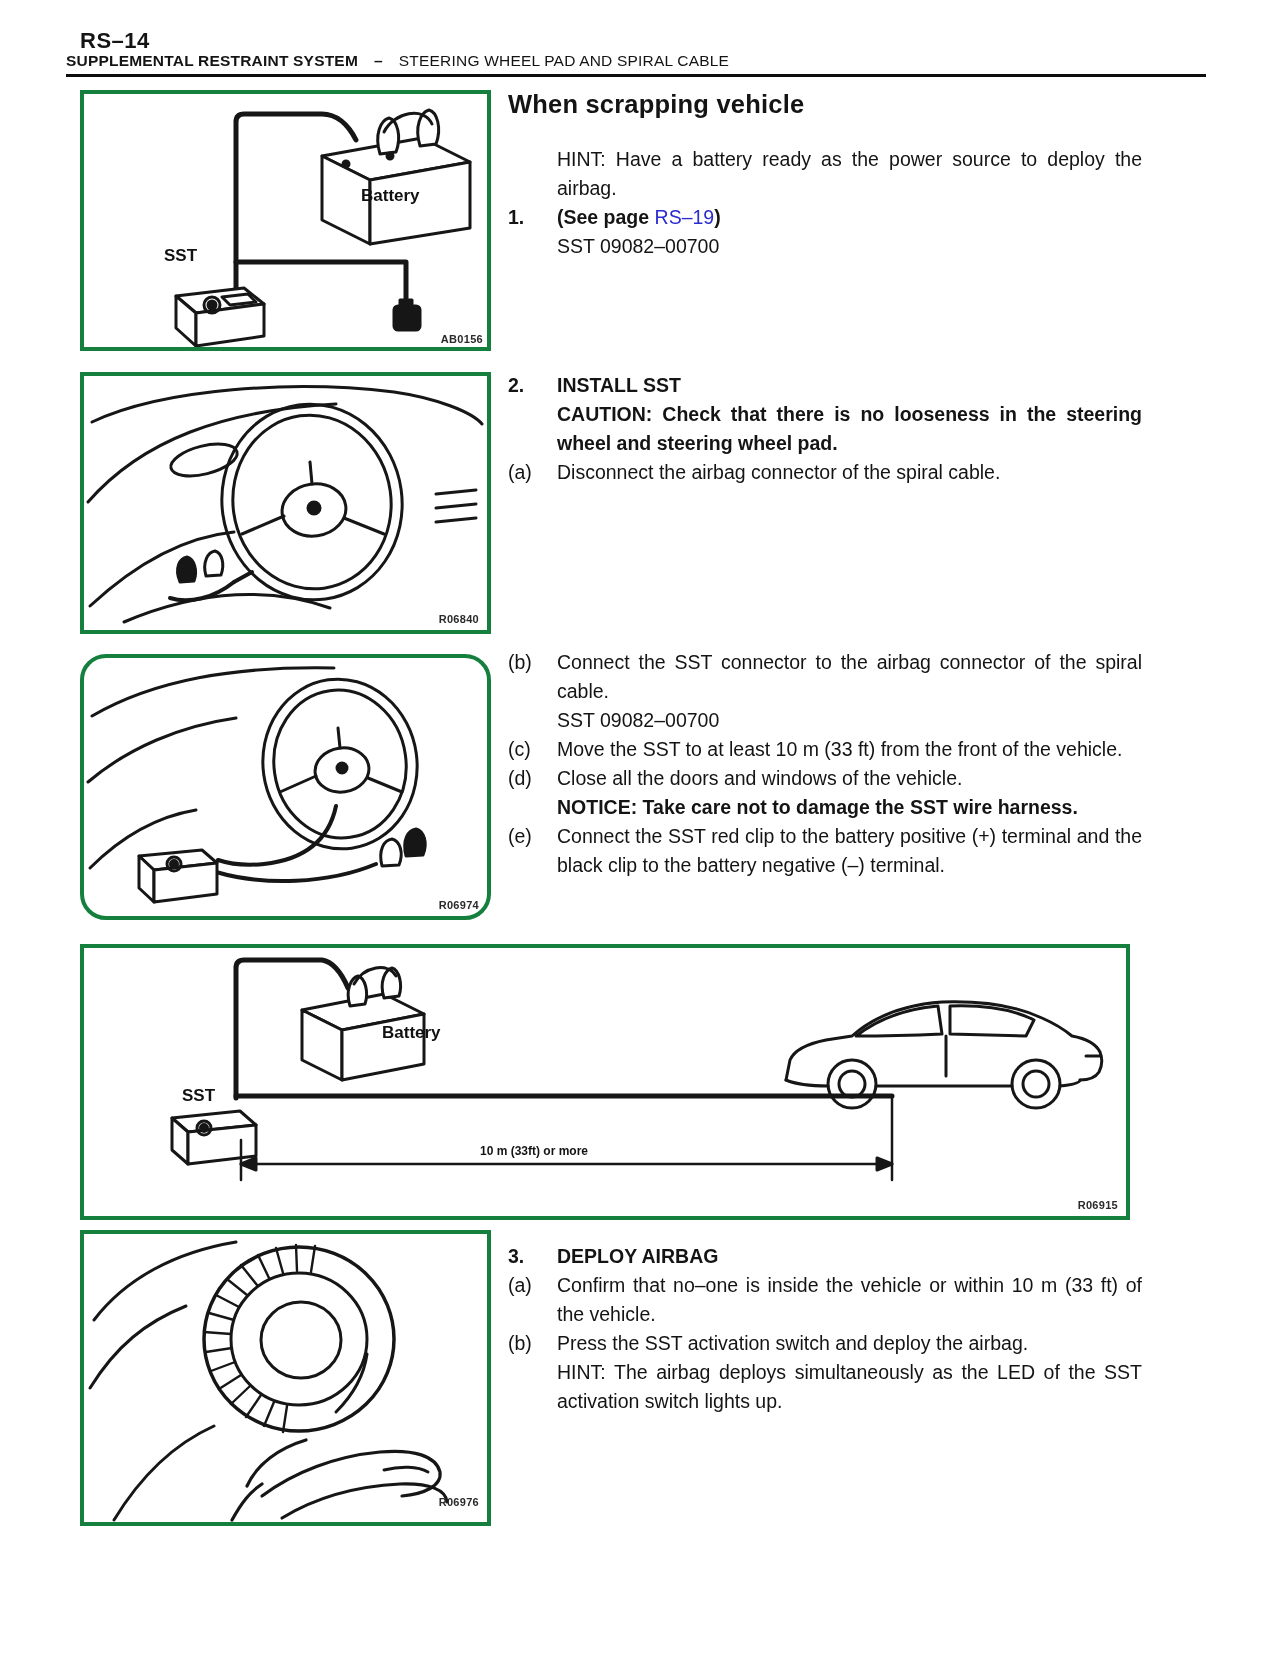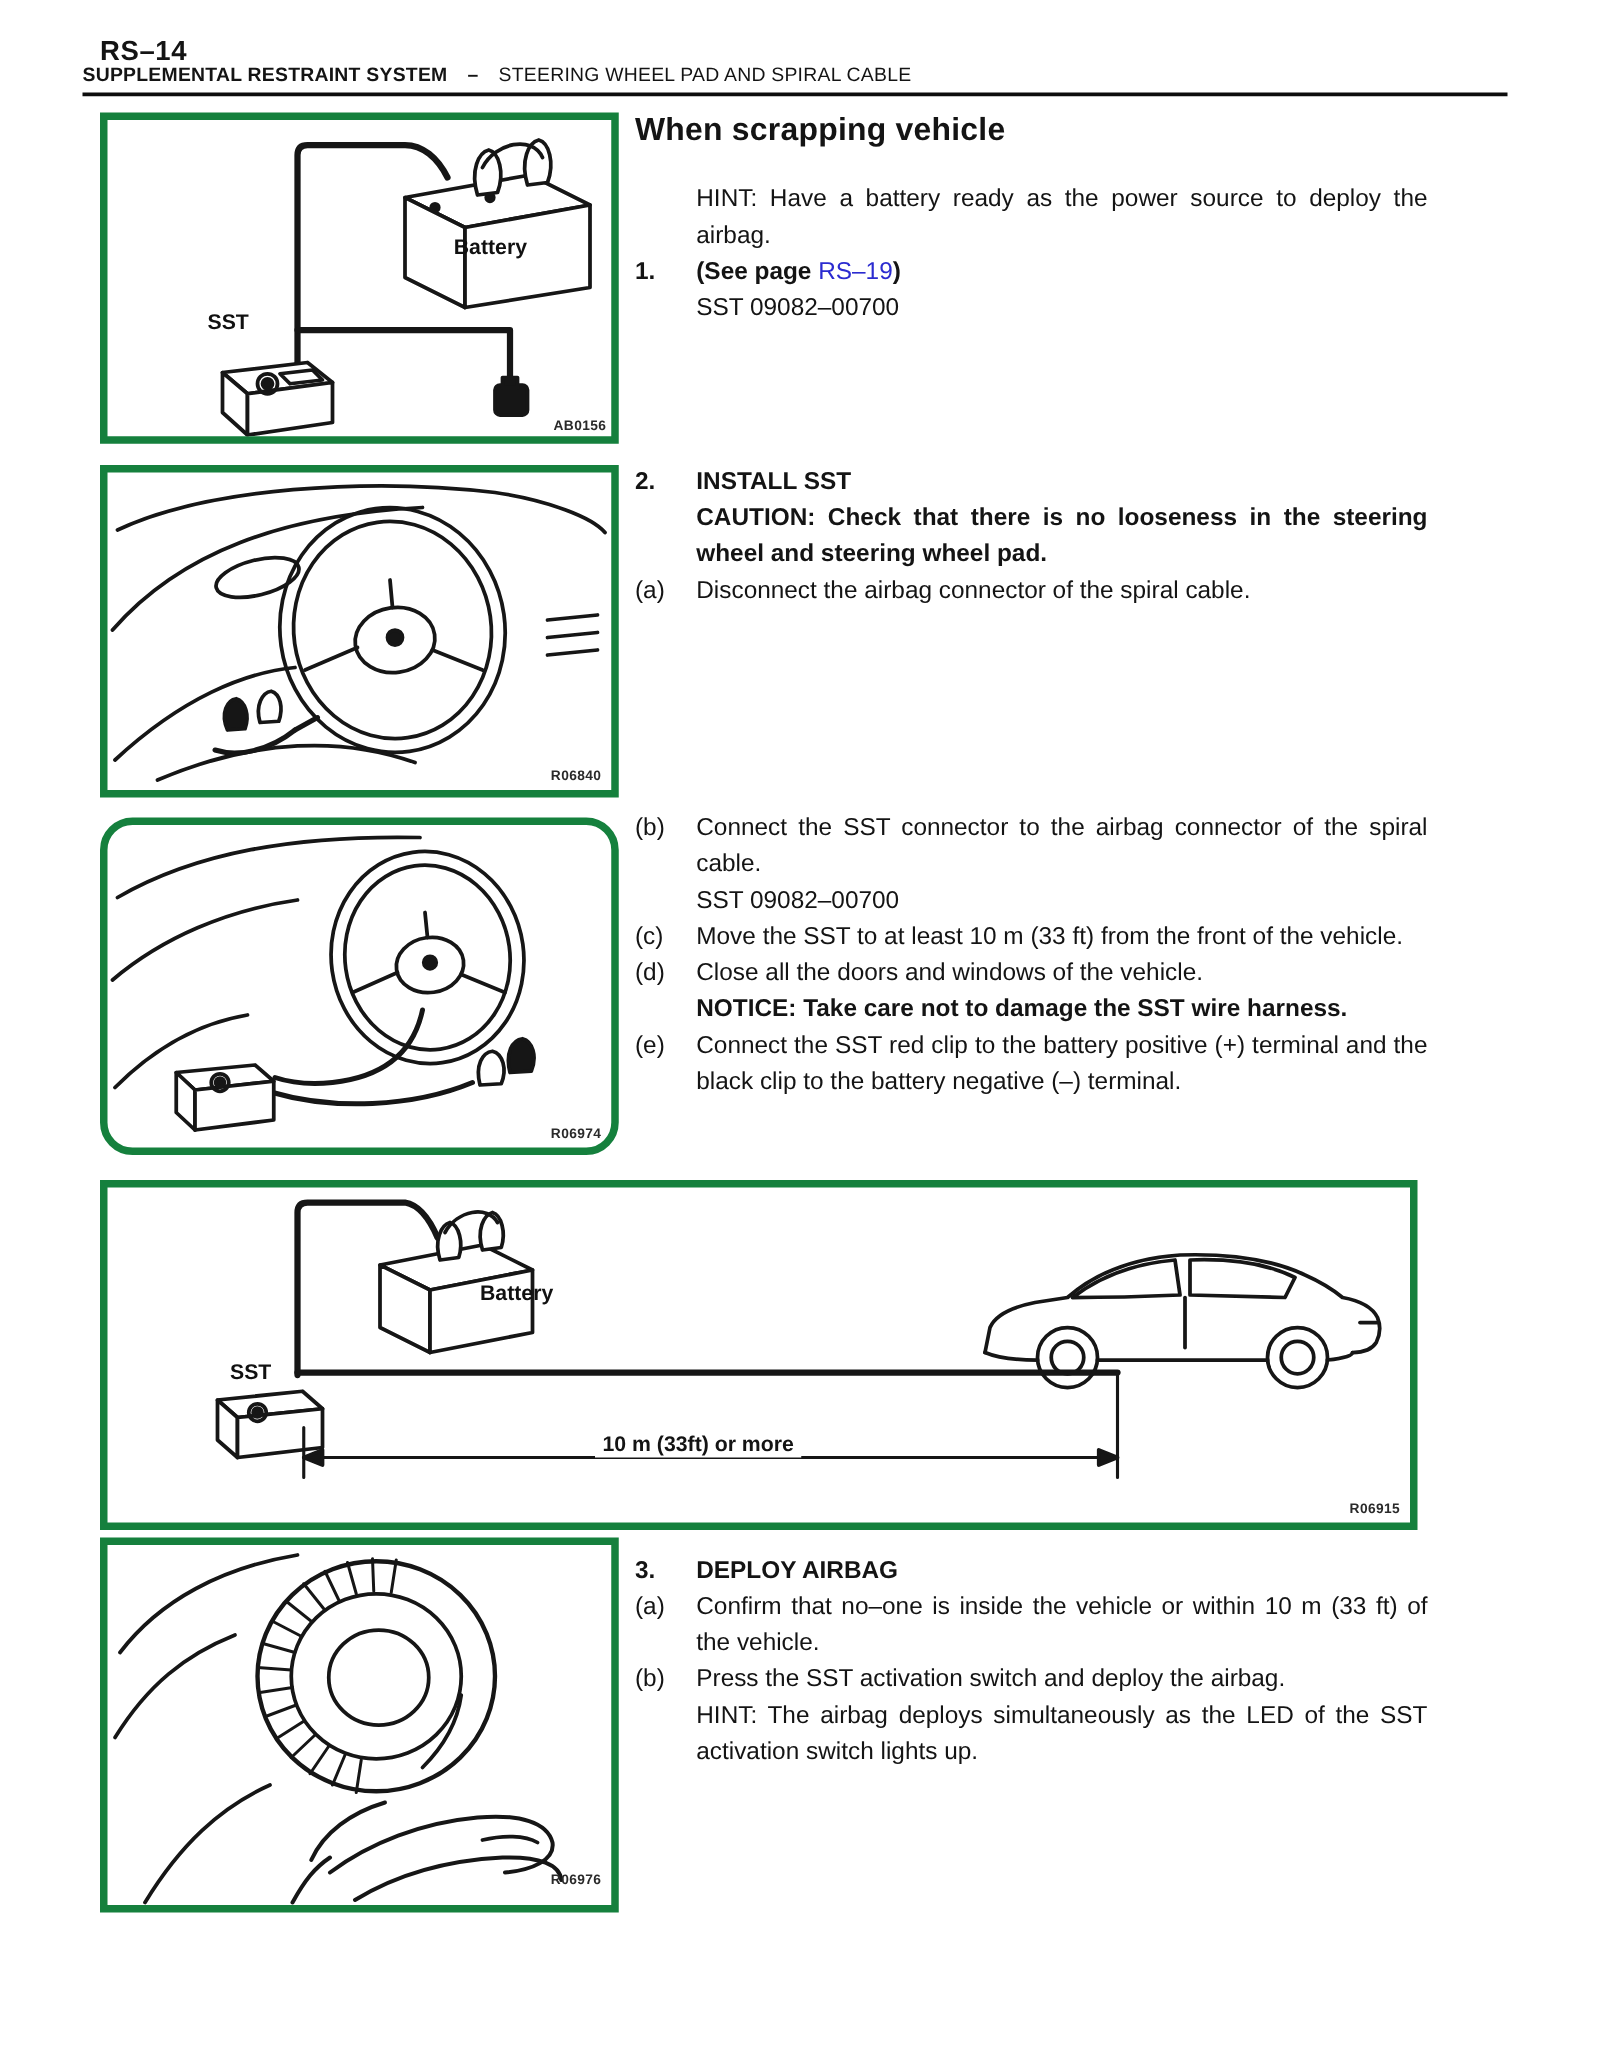--- a/index.html
+++ b/index.html
@@ -6,25 +6,25 @@
   .page{position:relative;width:1280px;height:1656px;background:#ffffff;
         font-family:"Liberation Sans",sans-serif;color:#141414;overflow:hidden;}
   
   .pagenum{position:absolute;left:80px;top:28px;font-size:22px;font-weight:bold;letter-spacing:.5px;}
   .hdrline{position:absolute;left:66px;top:52px;width:1140px;text-align:left;
            font-size:15.5px;white-space:nowrap;letter-spacing:.2px;}
   .hdrline .b{font-weight:bold;}
   .hdrline .dash{margin:0 16px;font-weight:bold;}
   .hdrrule{position:absolute;left:66px;top:74px;width:1140px;height:3px;background:#0d0d0d;}
   
-  .fig{position:absolute;border:6px solid #15803d;background:#fff;}
+  .fig{position:absolute;border:4px solid #15803d;background:#fff;}
   .fig svg{position:absolute;left:0;top:0;}
   .figlabel{position:absolute;font-weight:bold;font-size:17px;color:#111;}
   .figcode{position:absolute;font-size:11px;font-weight:bold;color:#2a2a2a;letter-spacing:.3px;}
-  .distlabel{position:absolute;font-weight:bold;font-size:17px;background:#fff;padding:0 6px;z-index:2;}
+  .distlabel{position:absolute;font-weight:bold;font-size:12px;background:#fff;padding:0 6px;z-index:2;}
   
   .tcol{position:absolute;font-size:19.5px;line-height:29px;}
   .title{font-size:25.5px;font-weight:bold;letter-spacing:.2px;}
   .row{display:flex;align-items:flex-start;}
   .lb{flex:0 0 49px;}
   .tx{flex:1;text-align:justify;}
   .b{font-weight:bold;}
   .link{color:var(--link,#2b2bd0);font-weight:normal;cursor:pointer;}
   .ind{padding-left:49px;text-align:justify;}
   line,path,ellipse,circle,polygon,polyline,rect{vector-effect:non-scaling-stroke;}

